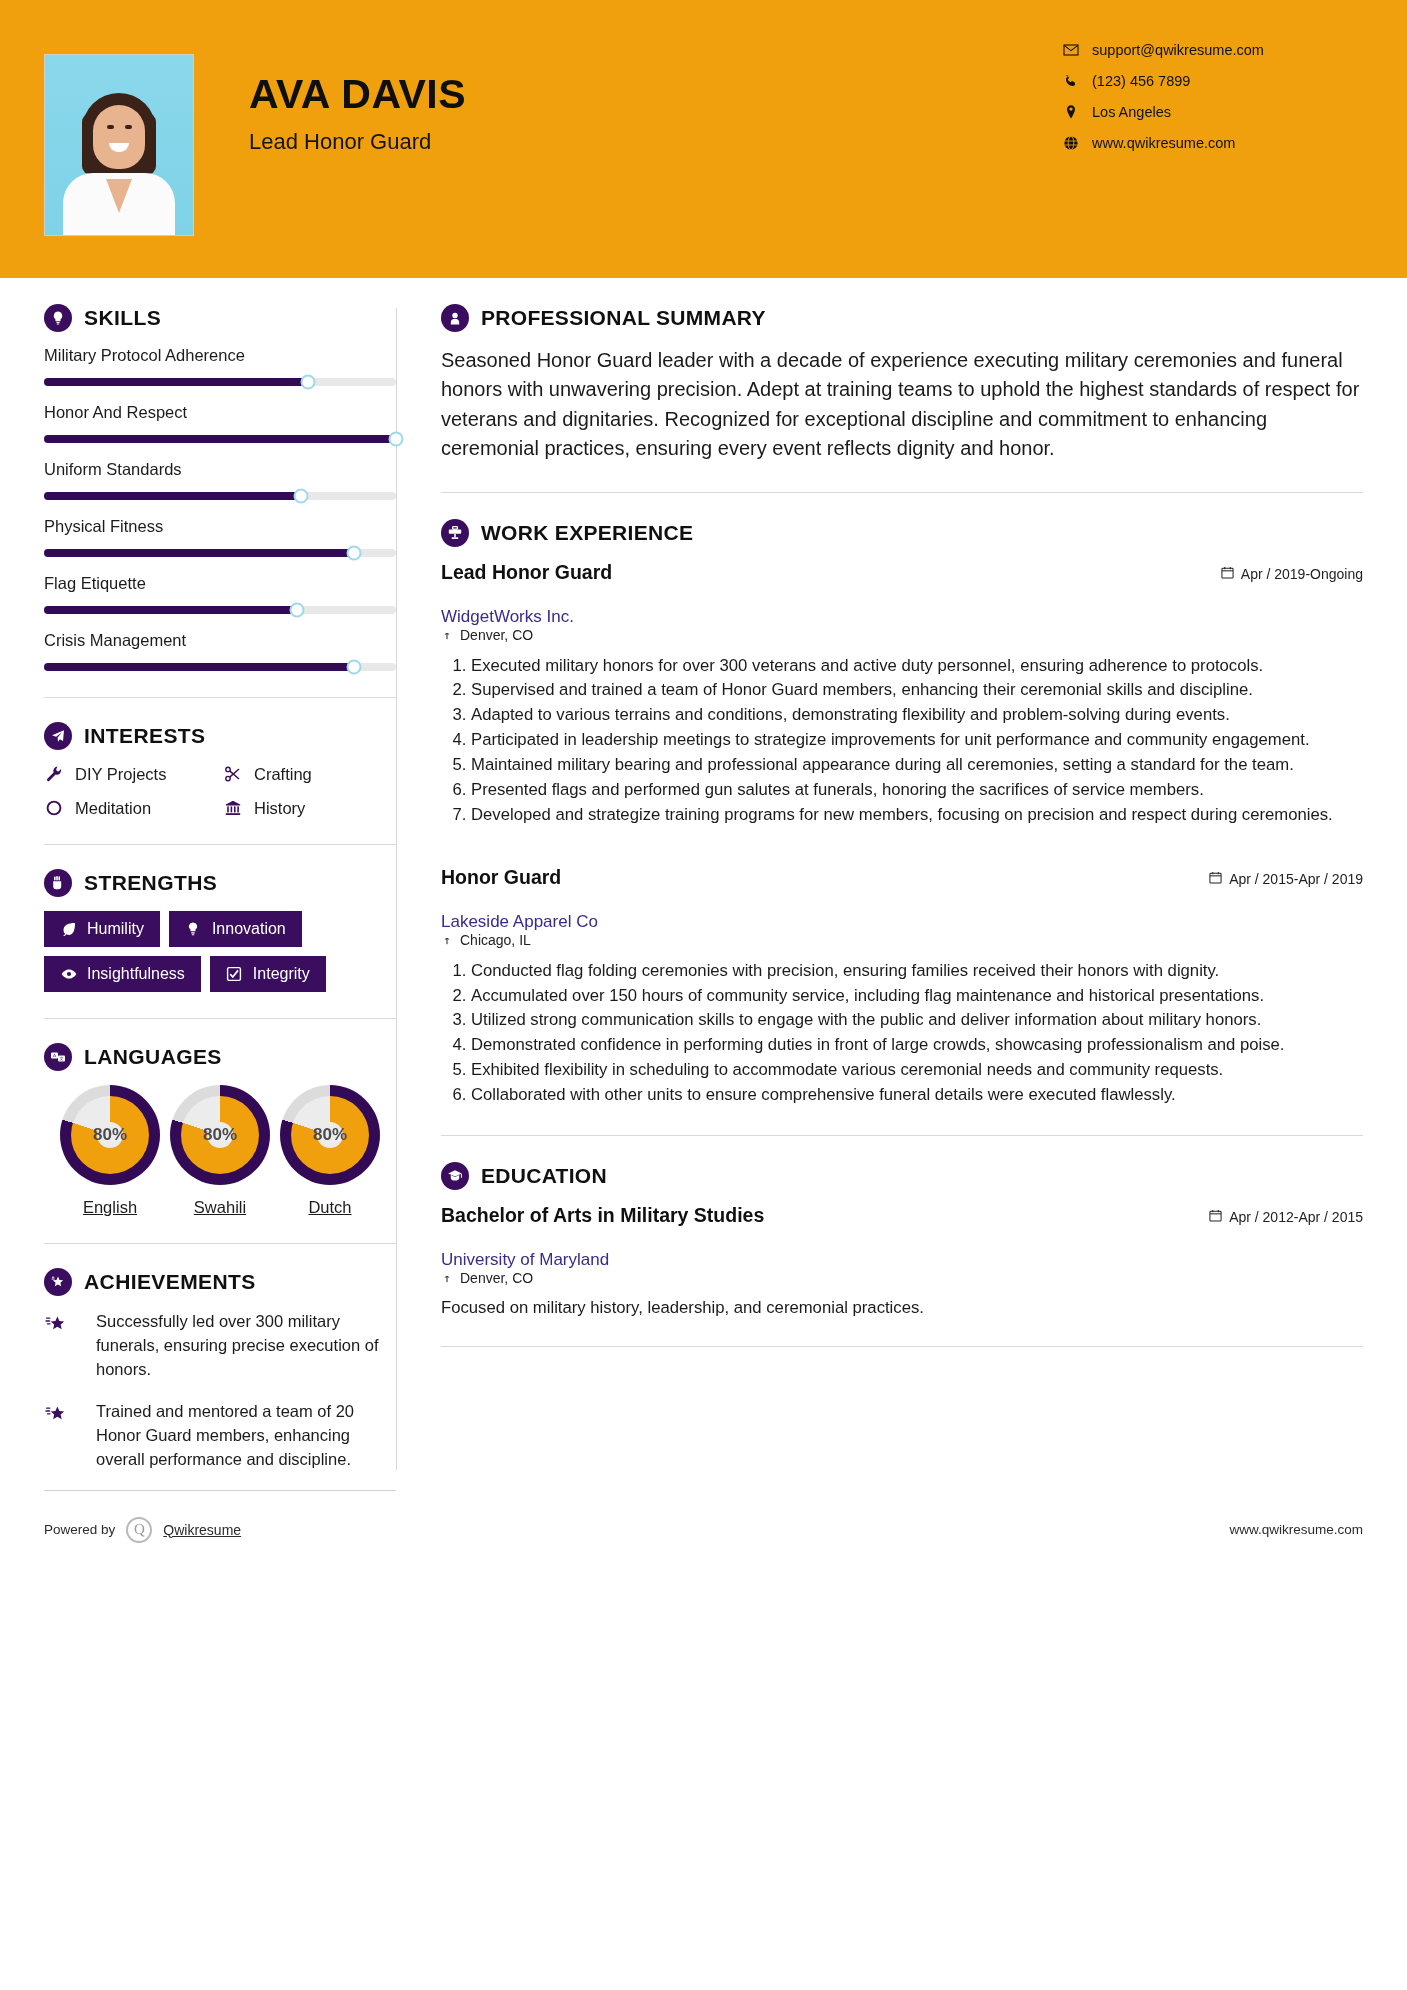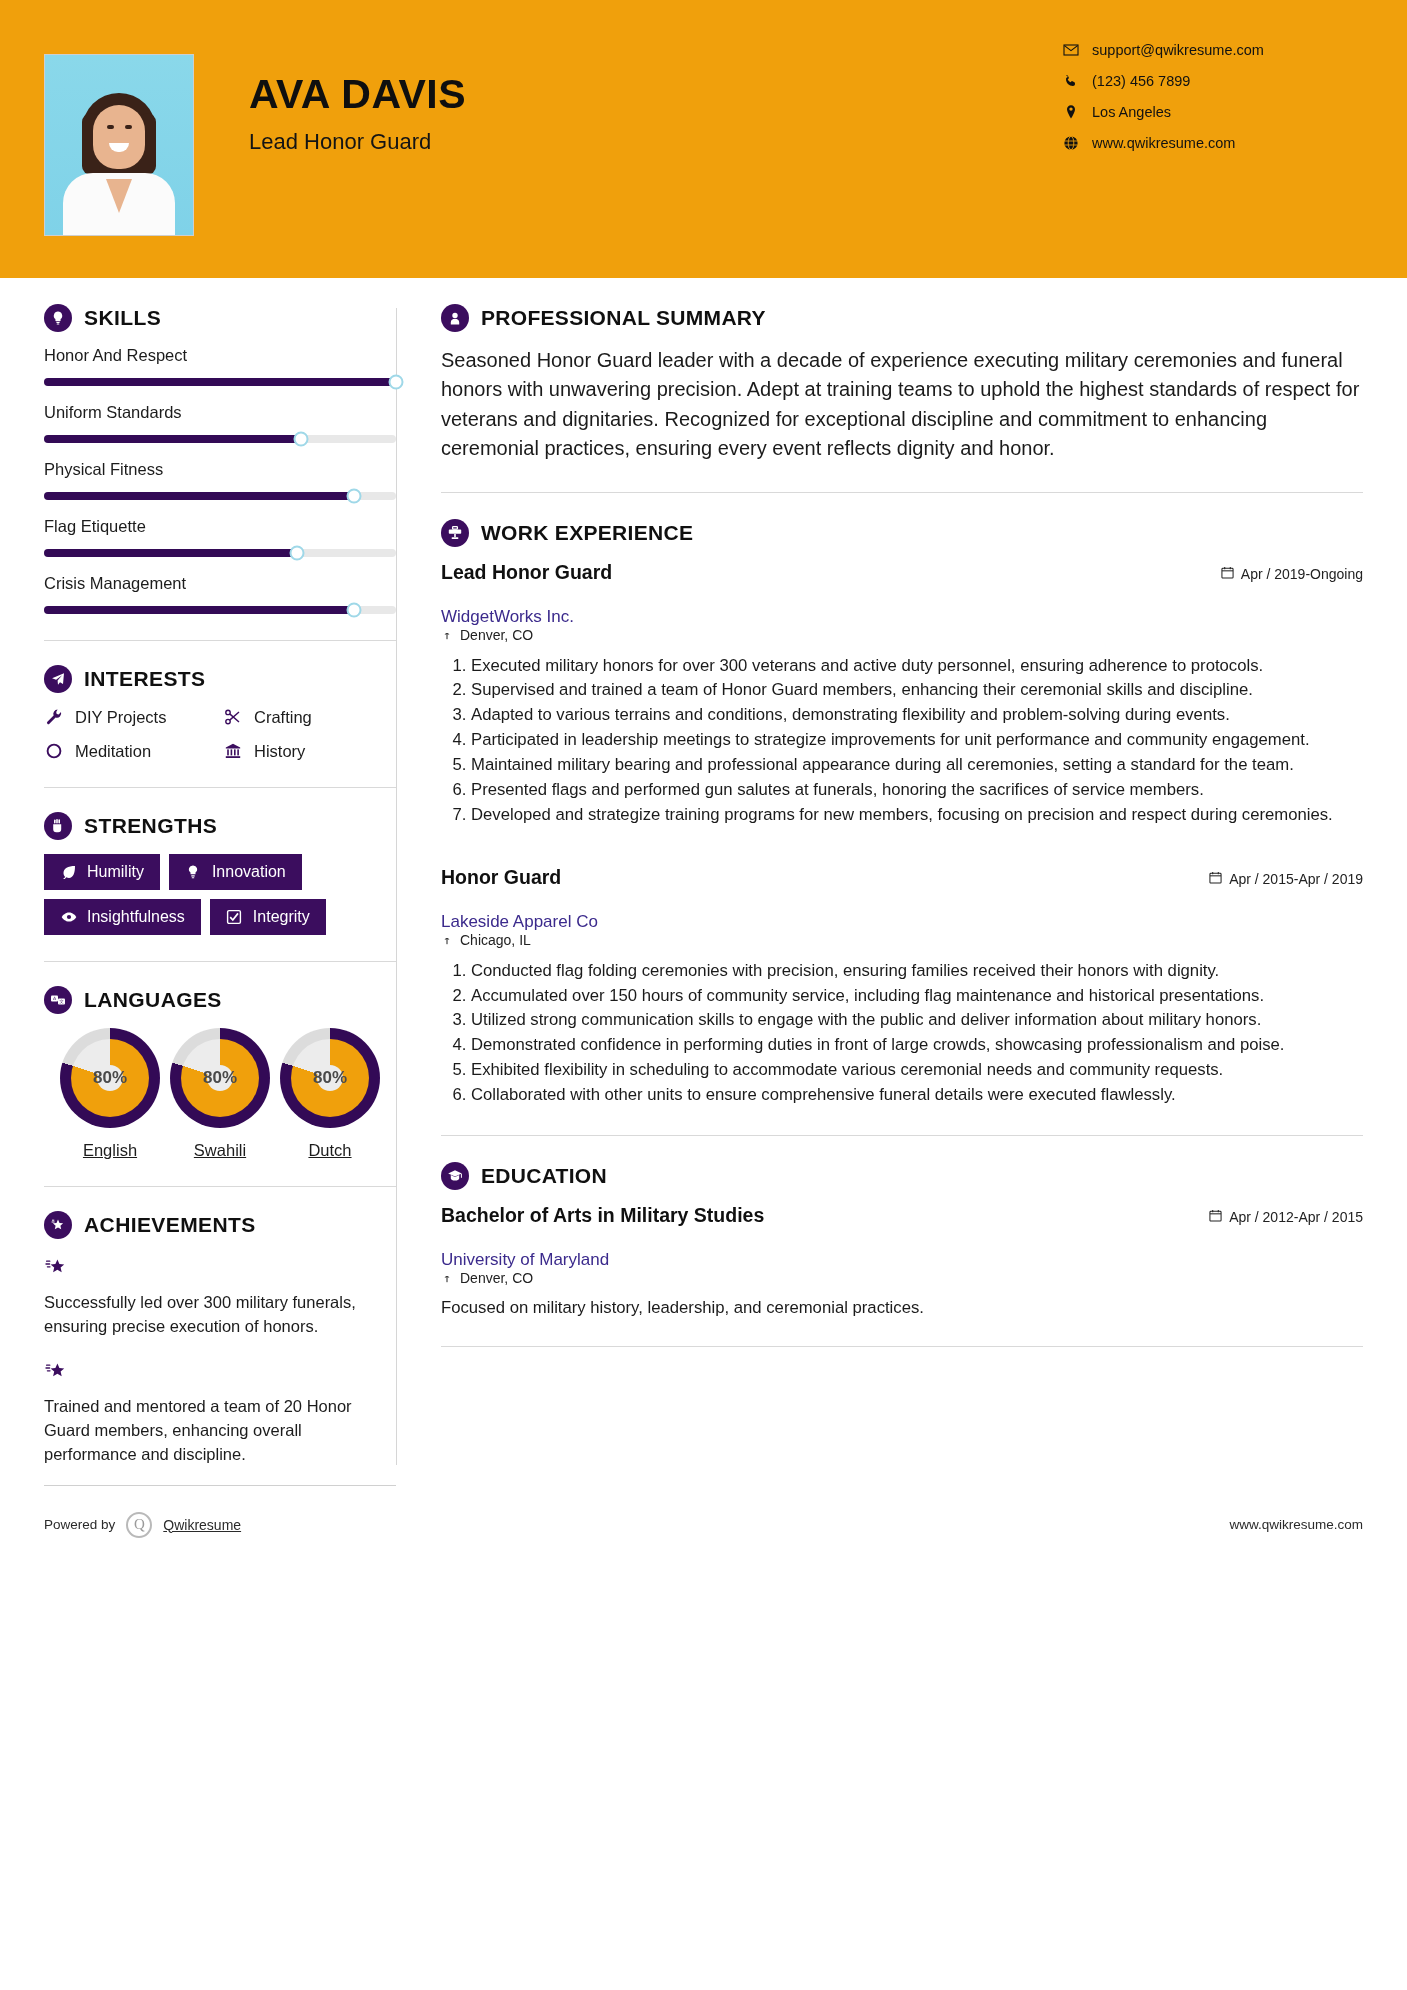--- a/index.html
+++ b/index.html
@@ -288,23 +288,22 @@
   }
   .lang-name {
     margin-top: 13px;
     font-size: 16.5px;
     color: #1c1c1c;
   }
 
   
   .ach-item {
     display: flex;
-    gap: 12px;
+    gap: 28px;
     margin-bottom: 18px;
-    flex-direction: column;
   }
   .ach-icon {
     width: 24px; height: 24px;
     flex: 0 0 24px;
     margin-top: 2px;
     display: flex; align-items: center; justify-content: center;
   }
   .ach-text {
     font-size: 16.5px;
     line-height: 1.45;
@@ -475,20 +474,27 @@
             <svg width="16" height="16" viewBox="0 0 16 16">
                 <path d="M8 1.6A4.2 4.2 0 0 0 5.4 9.1v1.5c0 .4.3.7.7.7h3.8c.4 0 .7-.3.7-.7V9.1A4.2 4.2 0 0 0 8 1.6z" fill="#fff"></path>
                 <rect x="6.3" y="12" width="3.4" height="1" rx=".5" fill="#fff"></rect>
                 <rect x="6.7" y="13.4" width="2.6" height="1" rx=".5" fill="#fff"></rect>
               </svg>
           </span>
           <span class="sec-title">SKILLS</span>
         </div>
         <div id="skills-list">
             <div class="skill">
+              <div class="skill-name">Military Protocol Adherence</div>
+              <div class="bar-track">
+                <div class="bar-fill" style="width: 75%;"></div>
+                <div class="bar-knob" style="left: 75%;"></div>
+              </div>
+            </div>
+            <div class="skill">
               <div class="skill-name">Honor And Respect</div>
               <div class="bar-track">
                 <div class="bar-fill" style="width: 100%;"></div>
                 <div class="bar-knob" style="left: 100%;"></div>
               </div>
             </div>
             <div class="skill">
               <div class="skill-name">Uniform Standards</div>
               <div class="bar-track">
                 <div class="bar-fill" style="width: 73%;"></div>

